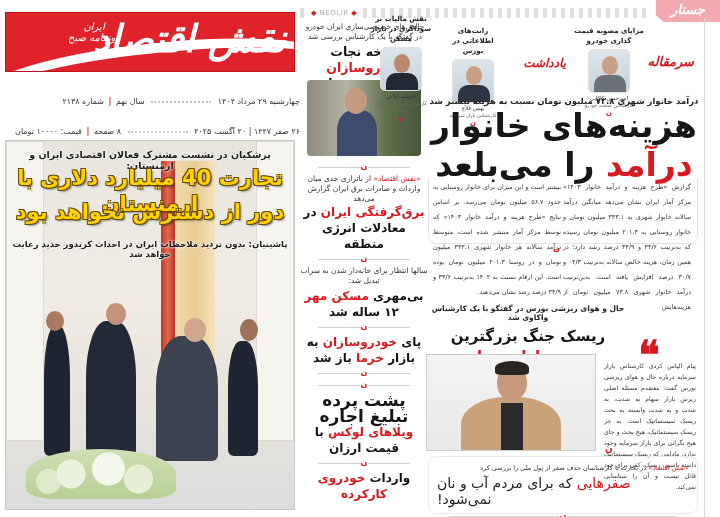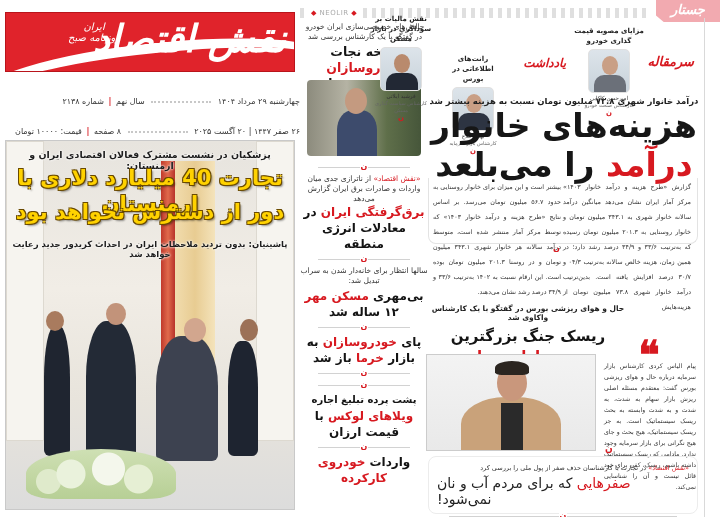--- a/index.html
+++ b/index.html
@@ -261,21 +261,21 @@
   </div>
   <div class="divider">
       <span class="logo-mark">ﻥ</span>
     </div>
 
   <div class="divider">
       <span class="logo-mark">ﻥ</span>
     </div>
 
   <div>
-    <div class="story-title" style="font-size:10px;">پشت پرده تبلیغ اجاره</div>
+    <div class="story-title" style="font-size:17px;">پشت پرده تبلیغ اجاره</div>
     <div class="story-title" style="font-size:12px;"><span class="red">ویلاهای لوکس</span><span> با قیمت ارزان</span></div>
   </div>
   <div class="divider">
       <span class="logo-mark">ﻥ</span>
     </div>
 
   <div>
     <div class="story-title" style="font-size:12px;"><span>واردات </span><span class="red">خودروی کارکرده</span></div>
 
   </div>
@@ -288,21 +288,21 @@
     <div class="ctitle">مزایای مصوبه قیمت گذاری خودرو</div>
     <div class="cphoto">
         <div class="h"></div>
         <div class="b" style="background:#6b7079;"></div>
       </div>
     <div class="cname">امیرحسن کاکایی</div>
     <div class="crole">کارشناس صنعت خودرو</div>
     <div class="cmark">ﻥ</div>
   </div>
   <div class="tag-red" style="right:138px; top:42px; font-size:12px;">یادداشت</div>
-  <div class="columnist" style="right:200px; width:62px;margin-top:28px;">
+  <div class="columnist" style="right:200px; width:62px;">
     <div class="ctitle">رانت‌های اطلاعاتی در بورس</div>
     <div class="cphoto">
         <div class="h"></div>
         <div class="b"></div>
       </div>
     <div class="cname">بهمن فلاح</div>
     <div class="crole">کارشناس بازار سرمایه</div>
     <div class="cmark">ﻥ</div>
   </div>
 </div>

